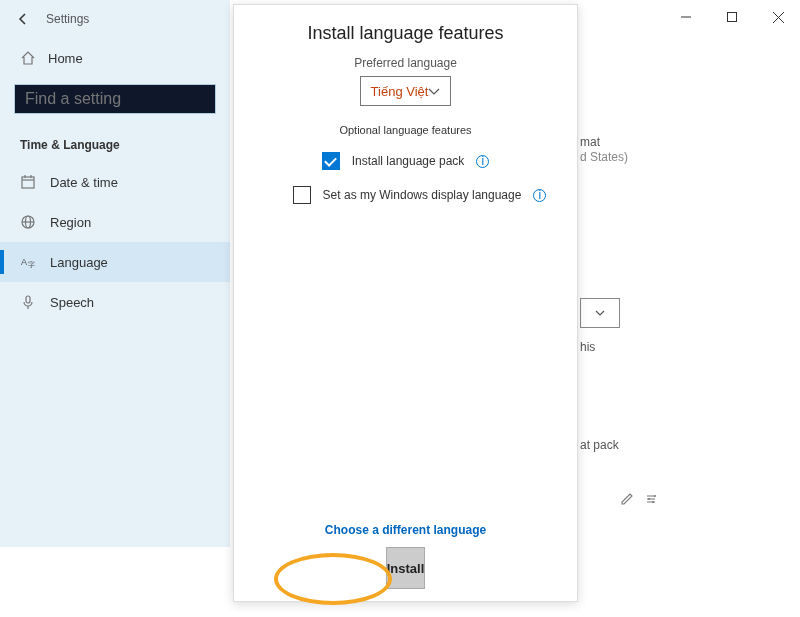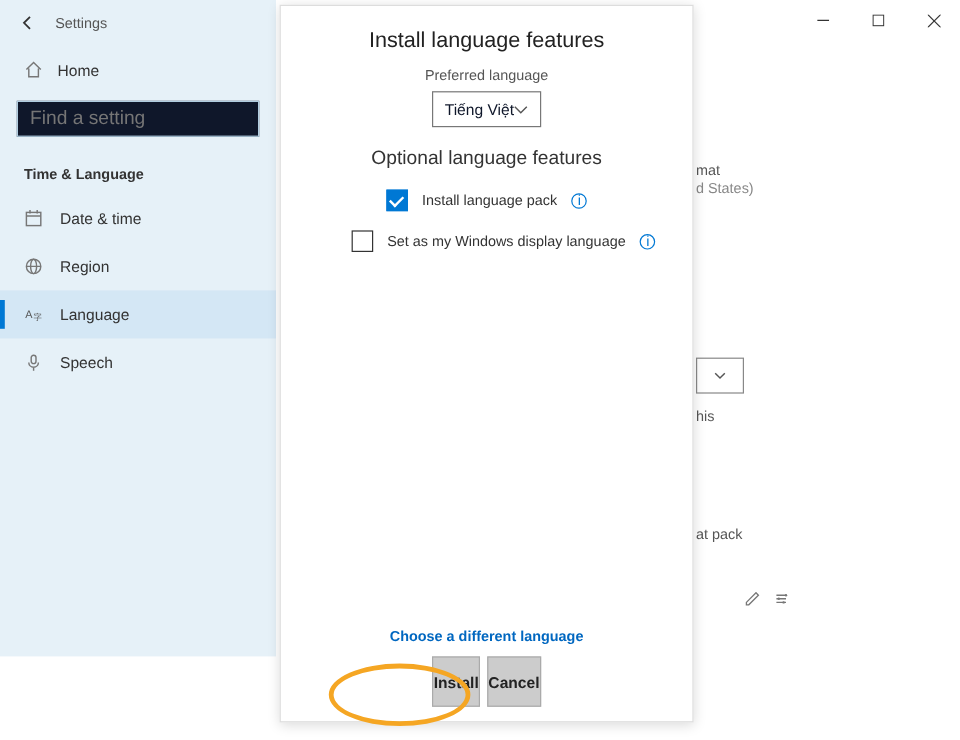--- a/index.html
+++ b/index.html
@@ -26,23 +26,23 @@
     .main-bg { position: absolute; left: 230px; top: 0; right: 0; bottom: 0; background: #fff; }
     .window-controls { position: absolute; right: 8px; top: 6px; display: flex; gap: 18px; align-items: center; }
     .window-controls .ctl { width: 28px; height: 22px; display: flex; align-items: center; justify-content: center; cursor: pointer; font-size: 12px; color: #333; }
     .partial-text { position: absolute; font-size: 12px; color: #555; }
 
     
     .dialog { position: absolute; left: 233px; top: 4px; width: 345px; height: 598px; background: #fff; border: 1px solid #ddd; box-shadow: 0 2px 10px rgba(0,0,0,0.15); padding: 18px 18px 12px 18px; display: flex; flex-direction: column; align-items: center; }
     .dialog h1 { font-size: 18px; font-weight: 400; color: #222; margin-bottom: 12px; }
     .dialog .field-label { font-size: 12px; color: #555; margin-bottom: 6px; }
     .dropdown { border: 1px solid #777; height: 30px; display: flex; align-items: center; justify-content: space-between; padding: 0 10px; cursor: pointer; margin-bottom: 18px; }
-    .dropdown .value { font-size: 13px; color: #0f172a; }
+    .dropdown .value { font-size: 13px; color: #c2410c; }
     .dropdown .caret { font-size: 10px; color: #555; }
-    .section-label { font-size: 16px; color: #333; margin-bottom: 12px; }
+    .section-label { font-size: 11px; color: #333; margin-bottom: 12px; }
     .option-row { display: flex; align-items: center; gap: 12px; padding: 4px 2px; }
     .option-sub { margin-left: 28px; }
     .checkbox { width: 18px; height: 18px; border: 1px solid #333; display: flex; align-items: center; justify-content: center; flex-shrink: 0; cursor: pointer; }
     .checkbox.checked { background: #0078d4; border-color: #0078d4; }
     .checkbox.checked::after { content: ""; width: 5px; height: 9px; border: solid white; border-width: 0 2px 2px 0; transform: rotate(45deg); margin-top: -2px; }
     .option-row .option-label { font-size: 12px; color: #333; flex: 1; }
     .info-icon { color: #0078d4; font-size: 12px; cursor: pointer; border: 1.2px solid #0078d4; border-radius: 50%; width: 13px; height: 13px; display: flex; align-items: center; justify-content: center; line-height: 1; }
     .dialog-spacer { flex: 1; }
     .choose-link { font-size: 12px; color: #0067c0; cursor: pointer; margin-bottom: 10px; font-weight: bold; }
     .dialog-buttons { display: flex; gap: 6px; }
@@ -200,17 +200,16 @@
     <span class="option-label">Set as my Windows display language</span>
     <span class="info-icon">i</span>
   </div>
 
   <div class="dialog-spacer"></div>
 
   <div class="choose-link">Choose a different language</div>
 
   <div class="dialog-buttons">
     <button>Install</button>
-    <button>Cancel</button>
   </div>
 </div>
 
 <div class="highlight-ellipse" style="left:274px; top:553px; width:118px; height:52px;"></div>
 
 </body></html>

